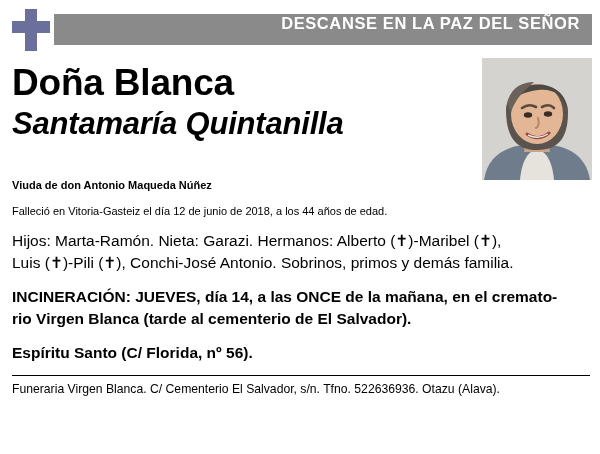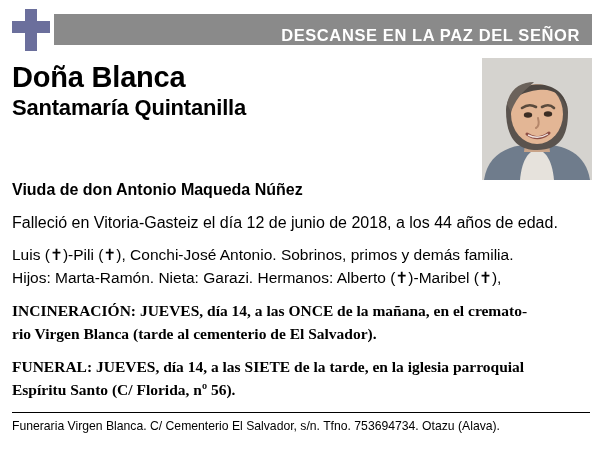--- a/index.html
+++ b/index.html
@@ -51,81 +51,82 @@
     top: 16px;
     width: 38px;
     height: 12px;
     background: #6b6f9c;
   }
   .band {
     flex: 1 1 auto;
     height: 31px;
     background: #8a8a8a;
     display: flex;
-    align-items: flex-end;
+    align-items: flex-start;
     justify-content: flex-end;
     padding-right: 12px;
     margin-right: 8px;
     box-sizing: border-box;
   }
   .band-text {
     color: #ffffff;
     font-size: 16.5px;
     font-weight: bold;
     letter-spacing: 0.6px;
     white-space: nowrap;
   }
 
   
   .name-row {
     position: relative;
     padding: 2px 8px 0 12px;
     min-height: 112px;
   }
   .name {
-    font-size: 29px;
+    font-size: 37px;
     font-weight: bold;
     line-height: 1.22;
     letter-spacing: -0.2px;
     max-width: 430px;
   }
   .name-line2 {
-    font-size: 22px;
+    font-size: 31px;
     font-weight: bold;
     line-height: 1.22;
     letter-spacing: -0.2px;
+    font-style: italic;
   }
 
   .photo {
     position: absolute;
     right: 8px;
     top: 0px;
     width: 110px;
     height: 122px;
     overflow: hidden;
     background: #dedede;
   }
   .photo svg { display: block; }
 
   
   .body {
     padding: 6px 10px 0 12px;
   }
   .line {
-    font-size: 16px;
+    font-size: 11px;
     line-height: 1.45;
     margin: 0 0 10px 0;
   }
   .line.bold { font-weight: bold; }
   .block {
     margin: 0 0 11px 0;
     font-size: 15.5px;
     line-height: 1.45;
   }
-  .block.bold { font-weight: bold; font-family: Liberation Serif, serif; }
+  .block.bold { font-weight: bold; }
   .sep {
     height: 1px;
     background: #000000;
     margin: 4px 10px 6px 12px;
   }
   .footer {
     padding: 0 10px 0 12px;
     font-size: 12.2px;
     line-height: 1.3;
   }
@@ -178,31 +179,30 @@
         <path d="M46 77 q10 5 20 -1" stroke="#f0e4e0" stroke-width="1.4" fill="none"></path>
       </svg>
     </div>
   </div>
 
   <div class="body">
     <div class="line bold">Viuda de don Antonio Maqueda Núñez</div>
     <div class="line">Falleció en Vitoria-Gasteiz el día 12 de junio de 2018, a los 44 años de edad.</div>
 
     <div class="block">
+      <div>Hijos: Marta-Ramón. Nieta: Garazi. Hermanos: Alberto (✝)-Maribel (✝),</div>
       <div>Luis (✝)-Pili (✝), Conchi-José Antonio. Sobrinos, primos y demás familia.</div>
-      <div>Hijos: Marta-Ramón. Nieta: Garazi. Hermanos: Alberto (✝)-Maribel (✝),</div>
     </div>
 
     <div class="block bold">
       <div>INCINERACIÓN: JUEVES, día 14, a las ONCE de la mañana, en el cremato-</div>
       <div>rio Virgen Blanca (tarde al cementerio de El Salvador).</div>
     </div>
 
     <div class="block bold">
-      <div>FUNERAL: JUEVES, día 14, a las SIETE de la tarde, en la iglesia parroquial</div>
       <div>Espíritu Santo (C/ Florida, nº 56).</div>
     </div>
   </div>
 
   <div class="sep"></div>
-  <div class="footer">Funeraria Virgen Blanca. C/ Cementerio El Salvador, s/n. Tfno. 753694734. Otazu (Alava).</div>
+  <div class="footer">Funeraria Virgen Blanca. C/ Cementerio El Salvador, s/n. Tfno. 522636936. Otazu (Alava).</div>
 
 </div>
 
 </body></html>

